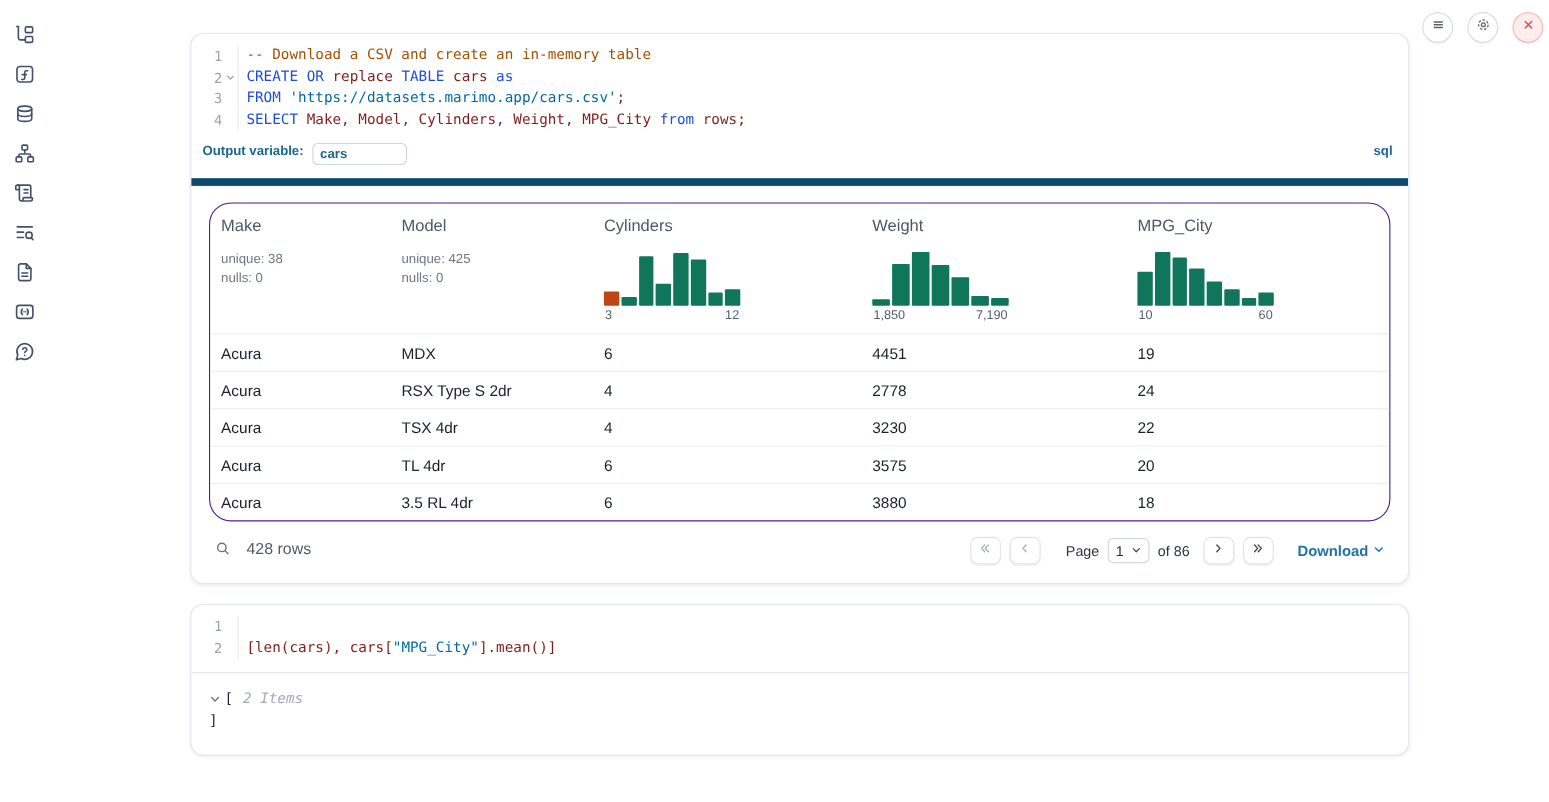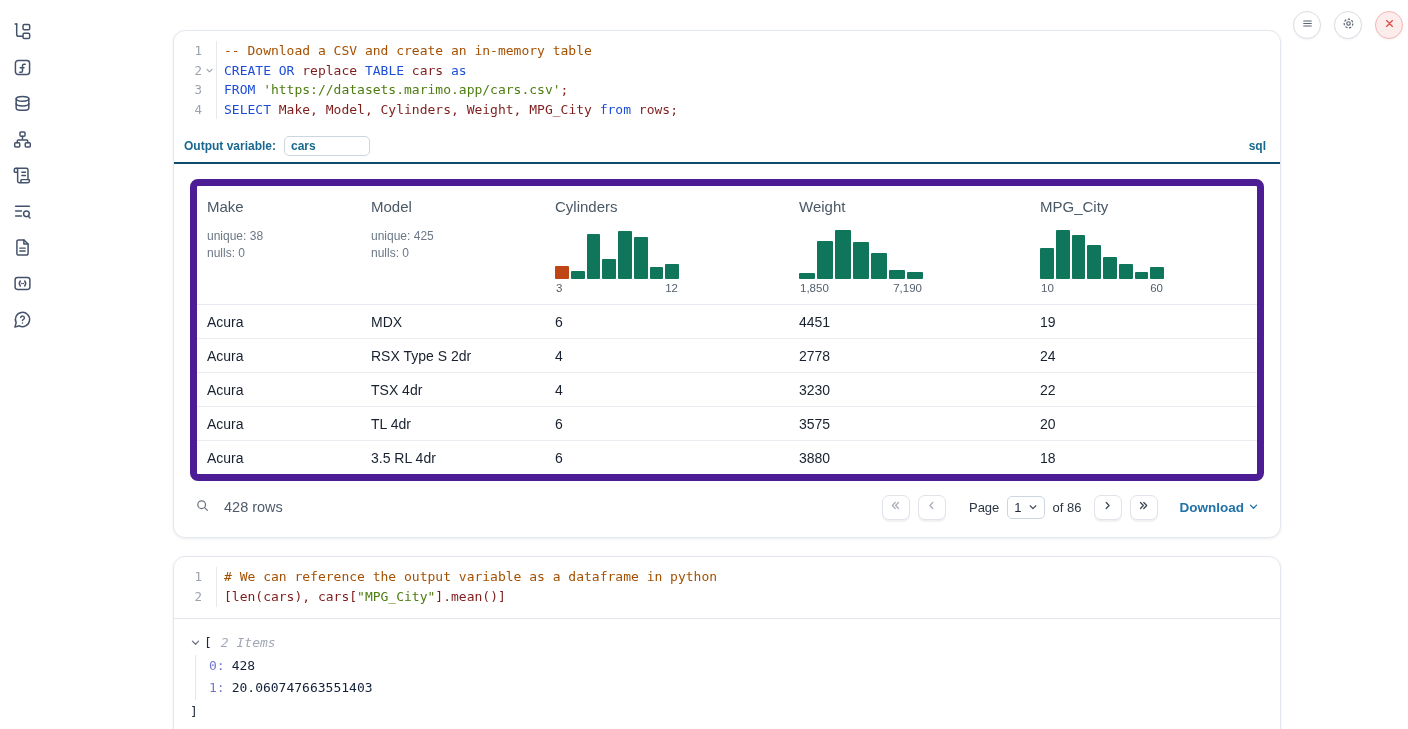--- a/index.html
+++ b/index.html
@@ -22,32 +22,32 @@
   .card{background:#fff;border:1px solid #e3e7ee;border-radius:12px;box-shadow:0 1px 3px rgba(16,24,40,.08);}
   .card + .card{margin-top:18px;}
   
   .code-area{padding:10px 0 11px 6px;font-family:"DejaVu Sans Mono","Liberation Mono",monospace;font-size:13px;line-height:19.6px;cursor:text;}
   .code-line{display:flex;}
   .gutter-num{width:22px;text-align:right;color:#9ba3ad;flex:none;font-size:12.5px;}
   .gutter-fold{width:14px;flex:none;display:flex;align-items:center;justify-content:center;color:#9ba3ad;border-right:1px solid #e6e9ee;margin-right:7px;}
   .gutter-fold svg{width:9px;height:9px;}
   .code-text{white-space:pre;text-align:right;}
   .tok-kw{color:#1d4ed8;}
-  .tok-str{color:#4d7c0f;}
+  .tok-str{color:#0369a1;}
   .tok-com{color:#a55000;}
   .tok-pl{color:#7f1d1d;}
   
-  .meta-row{display:flex;align-items:center;height:32px;padding:0 14px 0 10px;border-bottom:2px solid #0c4a6e;}
+  .meta-row{display:flex;align-items:flex-start;height:32px;padding:0 14px 0 10px;border-bottom:7px solid #0c4a6e;}
   .ov-label{font-size:12px;font-weight:bold;color:#19688f;}
   .ov-input{margin-left:8px;width:72px;height:16px;border:1px solid #cdd5de;border-radius:5px;
     font-family:"Liberation Sans",sans-serif;font-size:12px;font-weight:bold;color:#19688f;padding:1px 6px;outline:none;}
   .lang-badge{margin-left:auto;font-size:12px;font-weight:bold;color:#19688f;}
   
   .cell-output{padding:15px 16px 12px;}
-  .data-table{border:7px solid #4c1d95;border-radius:8px;overflow:hidden;}
+  .data-table{border:1px solid #4c1d95;border-radius:20px;overflow:hidden;}
   .thead,.trow{display:grid;grid-template-columns:164px 184px 244px 241px 1fr;}
   .thead{min-height:118px;border-bottom:1px solid #e6eaf0;}
   .th{padding:12px 10px 10px;display:flex;flex-direction:column;cursor:pointer;}
   .th-name{font-size:15px;color:#4b5866;}
   .th-stats{margin-top:13px;font-size:12px;color:#6b7786;line-height:16.5px;}
   .hist{margin-top:auto;width:124px;}
   .hist-bars{display:flex;align-items:flex-end;gap:2px;height:52px;}
   .hist-bar{flex:1;border-radius:1px;}
   .hist-labels{display:flex;justify-content:space-between;font-size:11.5px;color:#55606e;margin-top:3px;padding:0 1px;}
   .trow{height:33px;align-items:center;font-size:14px;color:#18212f;cursor:pointer;}
@@ -353,40 +353,35 @@
         </div>
       </div>
     </div>
   </section>
 
   <section class="card">
     <div class="code-area" id="py-code">
         <div class="code-line">
           <span class="gutter-num">1</span>
           <span class="gutter-fold"></span>
-          <span class="code-text"><span class="tok-com"># We can reference the output variable as a dataframe in python</span></span>
         </div>
         <div class="code-line">
           <span class="gutter-num">2</span>
           <span class="gutter-fold"></span>
           <span class="code-text"><span class="tok-pl">[len(cars), cars[</span><span class="tok-str">"MPG_City"</span><span class="tok-pl">].mean()]</span></span>
         </div>
       </div>
     <div class="cell-divider"></div>
     <div class="tree">
       <div class="tree-header">
         <span class="tree-chevron">
             <svg viewBox="0 0 16 16" fill="none" stroke="currentColor" stroke-width="1.8" stroke-linecap="round" stroke-linejoin="round">
               <path d="m3.5 6 4.5 4.5L12.5 6"></path>
             </svg>
           </span>
         <span>[</span>
         <span class="tree-items-label">2 Items</span>
       </div>
-      <div class="tree-children" id="tree-children">
-          <div class="tree-entry"><span class="tree-key">0:</span><span class="tree-val">428</span></div>
-          <div class="tree-entry"><span class="tree-key">1:</span><span class="tree-val">20.060747663551403</span></div>
-        </div>
       <div class="tree-close">]</div>
     </div>
   </section>
 
 </main>
 
 </body></html>

